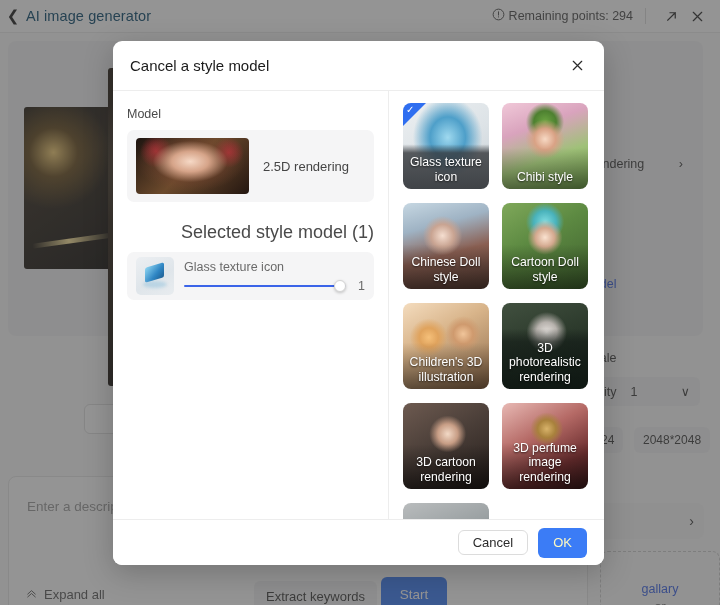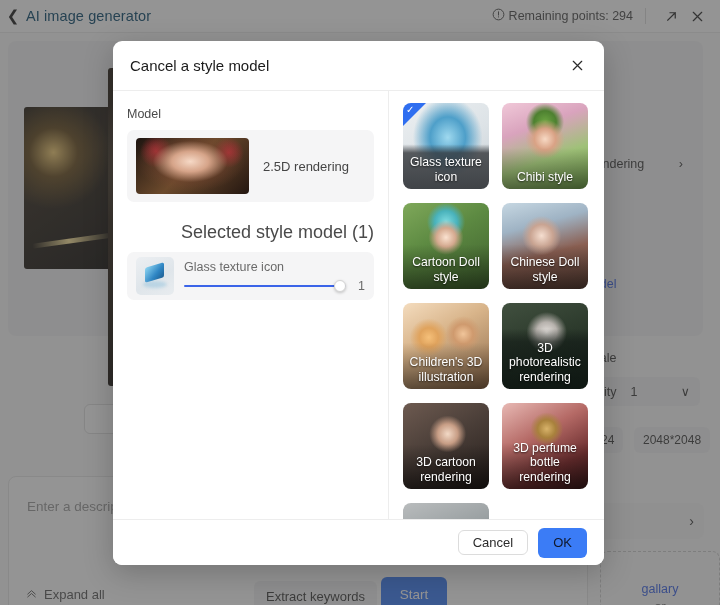--- a/index.html
+++ b/index.html
@@ -261,21 +261,21 @@
     padding-right: 17px; gap: 10px; background: #fff;
   }
   .btn-cancel {
     height: 25px; min-width: 66px; padding: 0 14px; border: 1px solid #dcdcdc;
     background: #fff; border-radius: 6px; font-size: 13px; color: #2b2b2b;
     font-family: "Liberation Sans", sans-serif; cursor: pointer;
     display: flex; align-items: center; justify-content: center;
   }
   .btn-ok {
     height: 30px; min-width: 46px; padding: 0 15px; border: none;
-    background: #3b7cf6; border-radius: 6px; font-size: 13px; color: #0f172a;
+    background: #3b7cf6; border-radius: 6px; font-size: 13px; color: #fef9c3;
     font-family: "Liberation Sans", sans-serif; cursor: pointer;
     display: flex; align-items: center; justify-content: center;
   }
 </style>
 </head>
 <body>
 
 <div id="app-root">
 
   <div class="app-header">
@@ -408,37 +408,37 @@
     <div class="pane-right">
       <div class="style-grid" id="style-grid">
           <div class="style-card bg-glass">
             <div class="check-corner"></div>
             <div class="check-mark">✓</div>
             <div class="label">Glass texture icon</div>
           </div>
           <div class="style-card bg-chibi">
             <div class="label">Chibi style</div>
           </div>
+          <div class="style-card bg-chinese">
+            <div class="label">Chinese Doll style</div>
+          </div>
           <div class="style-card bg-cartoon">
             <div class="label">Cartoon Doll style</div>
           </div>
-          <div class="style-card bg-chinese">
-            <div class="label">Chinese Doll style</div>
-          </div>
           <div class="style-card bg-kids">
             <div class="label">Children's 3D illustration</div>
           </div>
           <div class="style-card bg-photoreal">
             <div class="label">3D photorealistic rendering</div>
           </div>
           <div class="style-card bg-3dcartoon">
             <div class="label">3D cartoon rendering</div>
           </div>
           <div class="style-card bg-perfume">
-            <div class="label">3D perfume bottle rendering</div>
+            <div class="label">3D perfume image rendering</div>
           </div>
           <div class="style-card bg-partial"></div>
         </div>
     </div>
 
   </div>
 
   <div class="modal-foot">
     <button class="btn-cancel">Cancel</button>
     <button class="btn-ok">OK</button>

